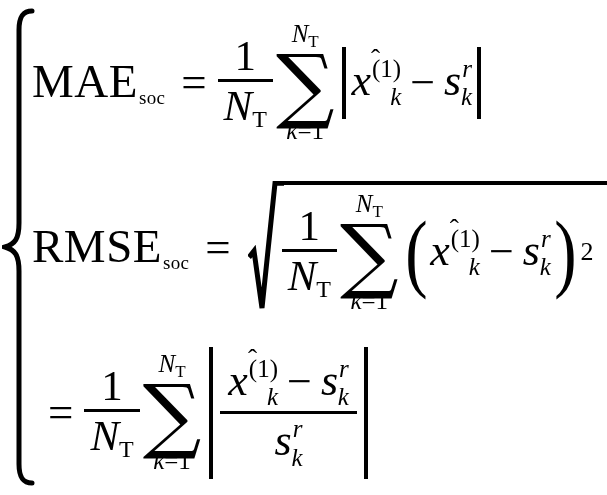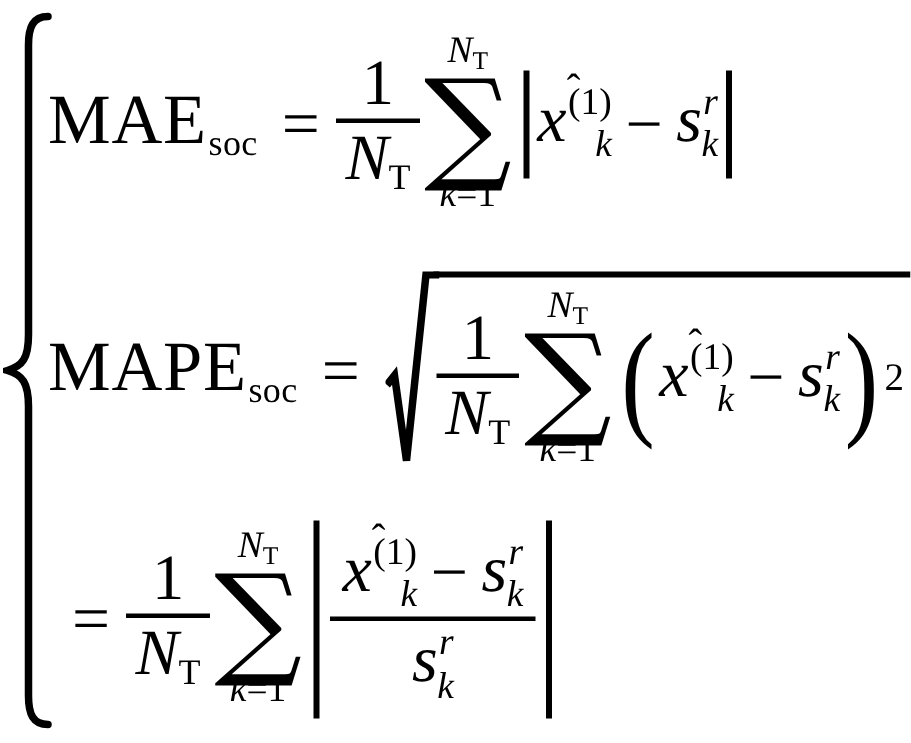--- a/index.html
+++ b/index.html
@@ -41,21 +41,21 @@
   #eq-mape { top: 330px; height: 165px; }
 
   
   .metric {
     font-size: 47px;
     letter-spacing: 0.5px;
     line-height: 1;
     display: inline-block;
   }
   .metric .sub {
-    font-size: 24px;
+    font-size: 19px;
     vertical-align: -0.34em;
     letter-spacing: 0.3px;
     margin-left: 1px;
   }
 
   .eqsign {
     font-size: 45px;
     margin: 0 11px 0 16px;
     line-height: 1;
   }
@@ -257,21 +257,21 @@
     <span class="sym">
       <span>s</span><span class="sup ital">r</span><span class="sub2">k</span>
     </span>
 
     <span class="absbar abs-h1"></span>
   </div>
 
   <div class="eq-row" id="eq-rmse">
 
     <span class="metric">
-      <span>MAPE</span><span class="sub">soc</span>
+      <span>RMSE</span><span class="sub">soc</span>
     </span>
 
     <span class="eqsign">=</span>
 
     <span class="radical">
       <span class="rsign">
         <svg viewBox="0 0 36 126" preserveAspectRatio="none" aria-hidden="true">
           <path d="M1 72 L6 66 L14 120 L27 2 L36 2" fill="none" stroke="#000" stroke-width="5" stroke-linejoin="miter"></path>
         </svg>
       </span>

